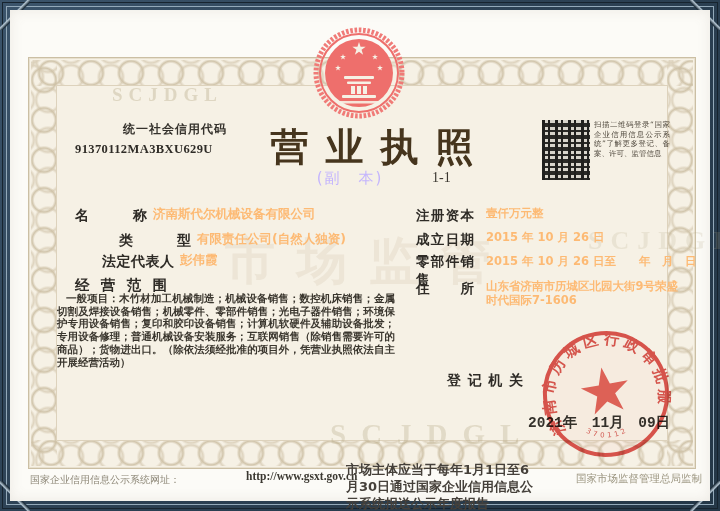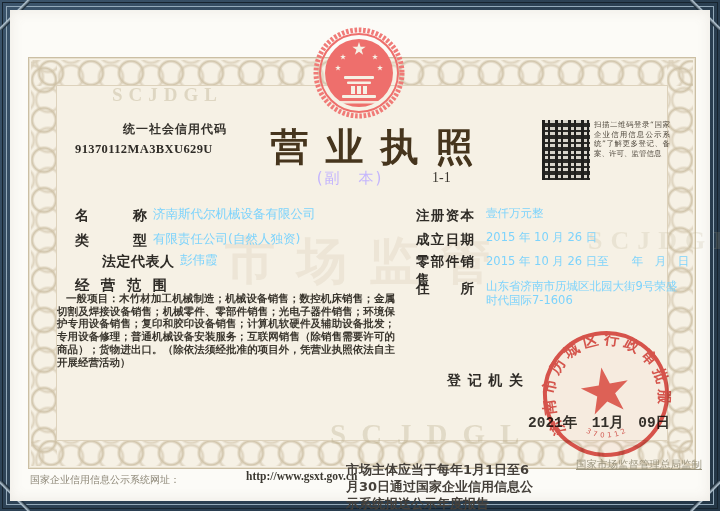--- a/index.html
+++ b/index.html
@@ -50,21 +50,21 @@
   .pageno{left:432px;top:170px;font-size:14px;font-family:"Liberation Serif",serif;color:#3a362f;}
   .qr{left:542px;top:120px;width:48px;height:60px;
     background-image:
       repeating-linear-gradient(90deg,#20201e 0 3px,transparent 3px 6px,#20201e 6px 8px,transparent 8px 13px),
       repeating-linear-gradient(0deg,#2a2a27 0 2px,#d8d5cc 2px 5px,#2a2a27 5px 9px,#d8d5cc 9px 12px);}
   .qr-caption{left:594px;top:120px;width:76px;font-size:7.5px;line-height:9.6px;color:#514a3f;
     word-break:break-all;text-align:justify;}
   .flabel{font-weight:bold;color:#2e2b26;display:inline-block;text-align:justify;text-align-last:justify;}
   .lrow .flabel{font-size:14px;width:72px;}
   .rrow .flabel{font-size:13.5px;width:58px;}
-  .fvalue{font-weight:normal;color:#7dd3fc;}
+  .fvalue{font-weight:bold;color:#fdba74;}
   .lrow{left:75px;}
   .lrow .fvalue{position:absolute;left:78px;top:1px;width:260px;font-size:12.5px;white-space:nowrap;}
   .rrow{left:416px;}
   .rrow .fvalue{position:absolute;left:70px;top:1px;width:192px;font-size:11.5px;line-height:14px;}
   .scope-label{left:75px;top:276px;width:92px;font-size:14.5px;font-weight:bold;color:#2e2b26;
     text-align:justify;text-align-last:justify;}
   .scope-text{left:57px;top:292px;width:338px;font-size:10.5px;line-height:12.7px;font-weight:bold;
     color:#3a362e;text-align:justify;word-break:break-all;text-indent:9px;}
   .registrar{left:447px;top:372px;width:76px;font-size:14px;font-weight:bold;color:#2e2b26;
     text-align:justify;text-align-last:justify;}
@@ -78,21 +78,21 @@
   .wm2{left:588px;top:226px;font-size:26px;letter-spacing:8px;opacity:.18;}
   .wm3{left:330px;top:418px;font-size:29px;letter-spacing:15px;opacity:.30;}
   .ghost{left:225px;top:228px;font-size:50px;letter-spacing:22px;color:rgba(160,128,88,.10);
     font-weight:bold;pointer-events:none;}
   
   .f-site-label{left:30px;top:473px;font-size:10px;color:#8e8878;}
   .f-site-url{left:246px;top:470px;font-size:11.5px;font-weight:bold;color:#3b3831;
     font-family:"Liberation Serif","DejaVu Serif",serif;}
   .f-notice{left:346px;top:461px;width:190px;font-size:13px;line-height:17px;color:#45403a;
     font-weight:bold;word-break:break-all;}
-  .f-authority{left:576px;top:458px;font-size:10.5px;color:#9a947f;text-decoration:underline;}
+  .f-authority{left:576px;top:472px;font-size:10.5px;color:#9a947f;}
 </style>
 </head>
 <body>
 
 <div class="frame">
   <div class="frame-edge"></div>
   <div class="frame-light"></div>
   <div class="corner tl"></div>
   <div class="corner tr"></div>
   <div class="corner br"></div>
@@ -141,21 +141,21 @@
 <div class="abs subtitle">(副　本)</div>
 <div class="abs pageno">1-1</div>
 
 <div class="abs qr"></div>
 <div class="abs qr-caption">扫描二维码登录“国家企业信用信息公示系统”了解更多登记、备案、许可、监管信息</div>
 
 <div class="abs lrow" style="top:205px;">
   <span class="flabel">名称</span>
   <span class="fvalue">济南斯代尔机械设备有限公司</span>
 </div>
-<div class="abs lrow" style="top:230px;">
+<div class="abs lrow" style="top:230px;margin-left:44px;">
   <span class="flabel">类型</span>
   <span class="fvalue">有限责任公司(自然人独资)</span>
 </div>
 <div class="abs lrow" style="top:251px;margin-left:27px;">
   <span class="flabel">法定代表人</span>
   <span class="fvalue">彭伟霞</span>
 </div>
 <div class="abs scope-label">经营范围</div>
 <div class="abs scope-text">一般项目：木竹材加工机械制造；机械设备销售；数控机床销售；金属切割及焊接设备销售；机械零件、零部件销售；光电子器件销售；环境保护专用设备销售；复印和胶印设备销售；计算机软硬件及辅助设备批发；专用设备修理；普通机械设备安装服务；互联网销售（除销售需要许可的商品）；货物进出口。（除依法须经批准的项目外，凭营业执照依法自主开展经营活动）</div>
 

